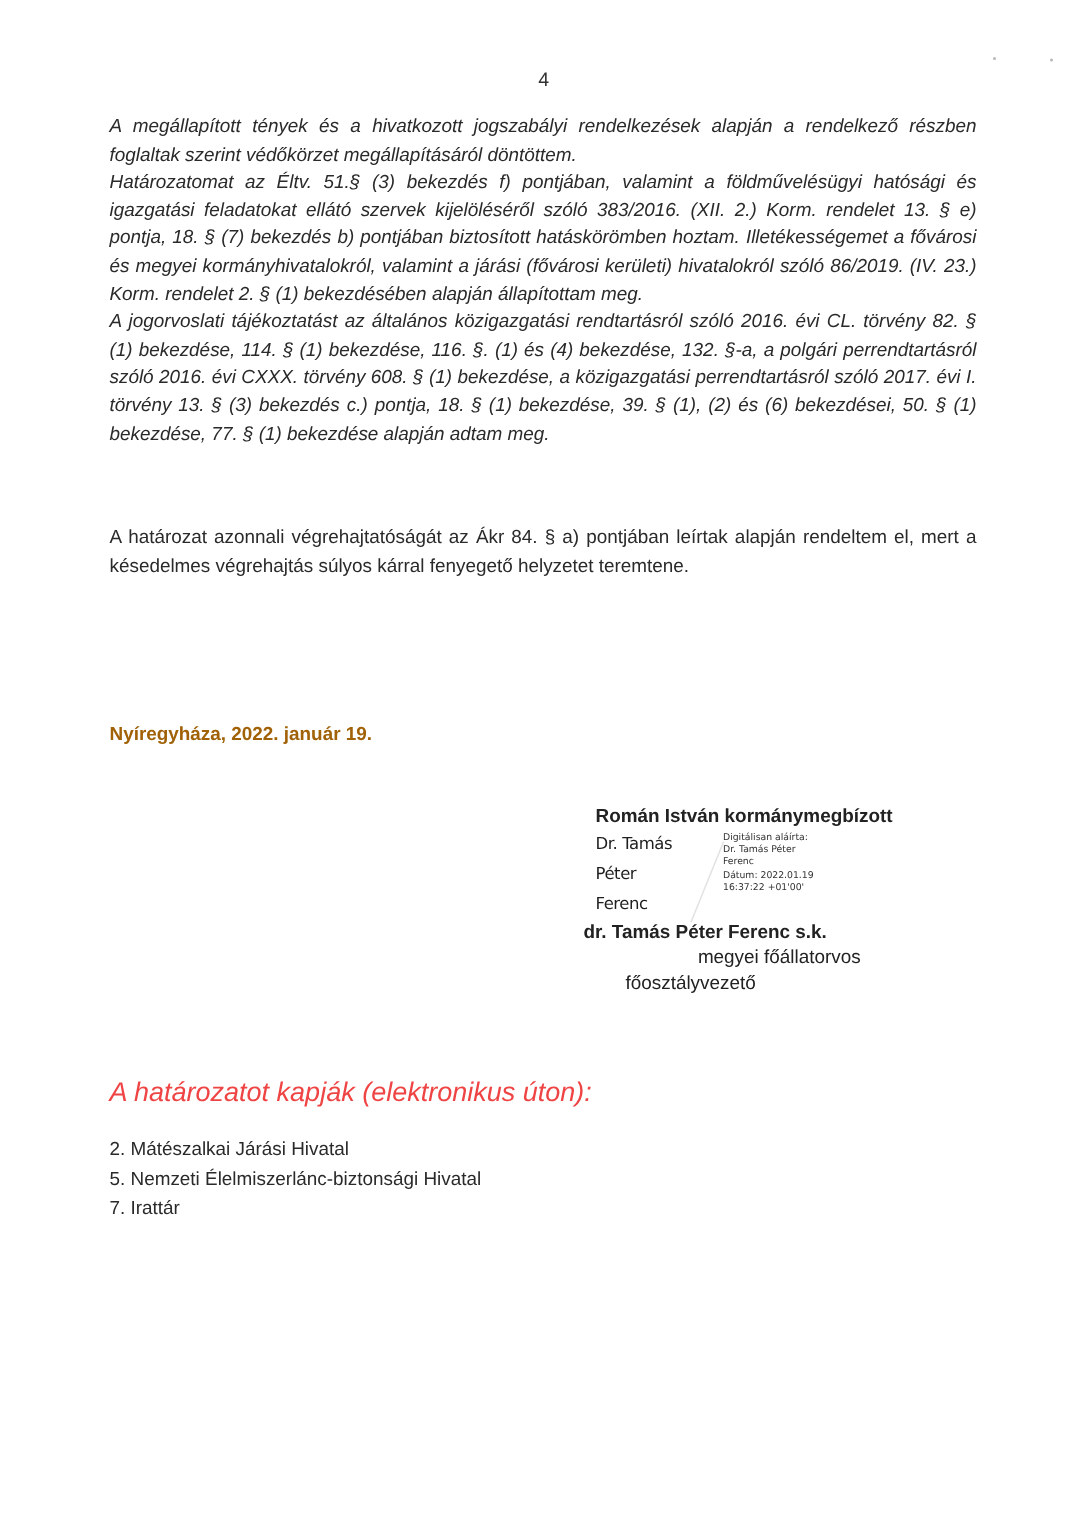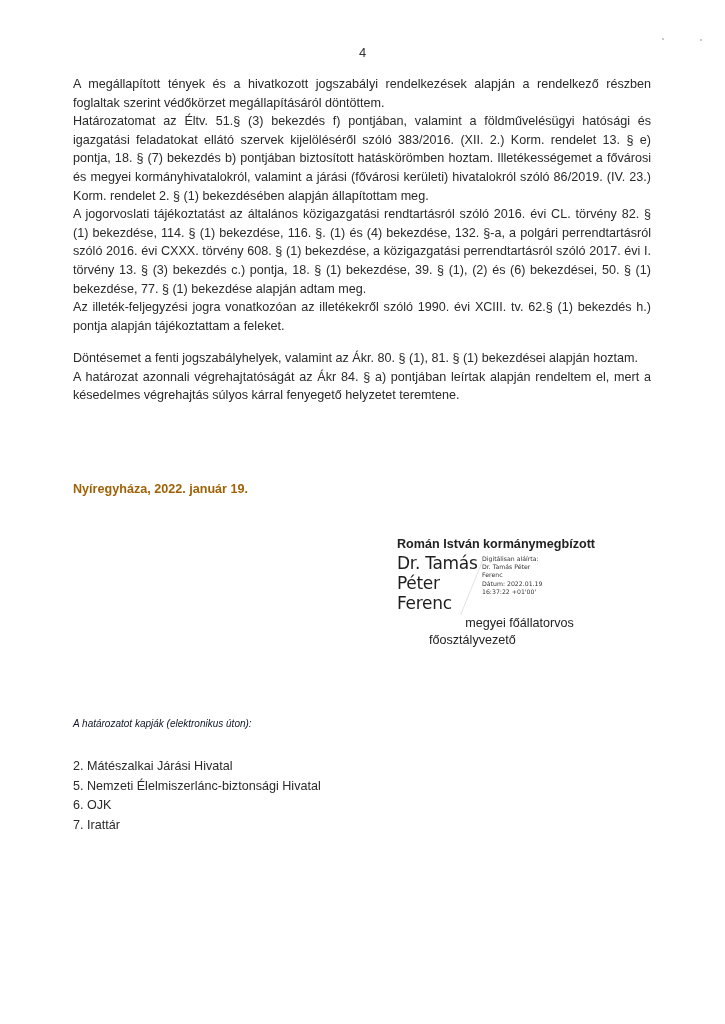--- a/index.html
+++ b/index.html
@@ -35,21 +35,21 @@
       position: absolute;
       left: 73px;
       width: 578px;
       font-size: 12.6px;
       line-height: 18.6px;
       text-align: justify;
     }
     .body-block p {
       margin: 0;
     }
-    #block1 { top: 75px; }
+    #block1 { top: 75px; font-style: italic; }
     #block2 { top: 349px; }
     .place-date {
       position: absolute;
       top: 482px;
       left: 73px;
       font-size: 12.6px;
       font-weight: bold;
       color: #a16207;
     }
     .signature-block {
@@ -72,21 +72,21 @@
     .esig {
       position: relative;
       height: 60px;
       margin-top: 2px;
     }
     .esig-name {
       position: absolute;
       left: 12px;
       top: 0;
       font-family: "DejaVu Sans", sans-serif;
-      font-size: 17px;
+      font-size: 11px;
       line-height: 20px;
       color: #1e1e1e;
       letter-spacing: -0.3px;
     }
     .esig-name div { white-space: nowrap; }
     .esig-line {
       position: absolute;
       left: 86px;
       top: 6px;
       width: 1px;
@@ -108,30 +108,30 @@
       font-weight: bold;
       margin-top: 1px;
       margin-left: 4px;
     }
     .sig-role {
       text-align: center;
       margin-left: 29px;
       margin-top: 3px;
     }
     .sig-dept {
-      margin-left: 44px;
+      margin-left: 32px;
       margin-top: 3px;
     }
     .recipients-heading {
       position: absolute;
       top: 718px;
       left: 73px;
-      font-size: 10px;
+      font-size: 18px;
       font-style: italic;
-      color: #0f172a;
+      color: #ef4444;
     }
     .recipients-list {
       position: absolute;
       top: 757px;
       left: 73px;
       width: 578px;
       font-size: 12.6px;
       line-height: 19.6px;
       margin: 0;
       padding: 0;
@@ -151,25 +151,23 @@
 
 <div class="scan-speck" style="top:38px;left:662px;"></div>
 <div class="scan-speck" style="top:39px;left:700px;"></div>
 
 <div class="page-number">4</div>
 
 <div class="body-block" id="block1">
   <p>A megállapított tények és a hivatkozott jogszabályi rendelkezések alapján a rendelkező részben foglaltak szerint védőkörzet megállapításáról döntöttem.</p>
   <p>Határozatomat az Éltv. 51.§ (3) bekezdés f) pontjában, valamint a földművelésügyi hatósági és igazgatási feladatokat ellátó szervek kijelöléséről szóló 383/2016. (XII. 2.) Korm. rendelet 13. § e) pontja, 18. § (7) bekezdés b) pontjában biztosított hatáskörömben hoztam. Illetékességemet a fővárosi és megyei kormányhivatalokról, valamint a járási (fővárosi kerületi) hivatalokról szóló 86/2019. (IV. 23.) Korm. rendelet 2. § (1) bekezdésében alapján állapítottam meg.</p>
   <p>A jogorvoslati tájékoztatást az általános közigazgatási rendtartásról szóló 2016. évi CL. törvény 82. § (1) bekezdése, 114. § (1) bekezdése, 116. §. (1) és (4) bekezdése, 132. §-a, a polgári perrendtartásról szóló 2016. évi CXXX. törvény 608. § (1) bekezdése, a közigazgatási perrendtartásról szóló 2017. évi I. törvény 13. § (3) bekezdés c.) pontja, 18. § (1) bekezdése, 39. § (1), (2) és (6) bekezdései, 50. § (1) bekezdése, 77. § (1) bekezdése alapján adtam meg.</p>
-  <p>Az illeték-feljegyzési jogra vonatkozóan az illetékekről szóló 1990. évi XCIII. tv. 62.§ (1) bekezdés h.) pontja alapján tájékoztattam a feleket.</p>
 </div>
 
 <div class="body-block" id="block2">
-  <p>Döntésemet a fenti jogszabályhelyek, valamint az Ákr. 80. § (1), 81. § (1) bekezdései alapján hoztam.</p>
   <p>A határozat azonnali végrehajtatóságát az Ákr 84. § a) pontjában leírtak alapján rendeltem el, mert a késedelmes végrehajtás súlyos kárral fenyegető helyzetet teremtene.</p>
 </div>
 
 <div class="place-date">Nyíregyháza, 2022. január 19.</div>
 
 <div class="signature-block">
   <div class="sig-title">Román István kormánymegbízott</div>
   <div class="esig">
     <div class="esig-name">
       <div>Dr. Tamás</div>
@@ -178,24 +176,24 @@
     </div>
     <div class="esig-line"></div>
     <div class="esig-meta">
       <div>Digitálisan aláírta:</div>
       <div>Dr. Tamás Péter</div>
       <div>Ferenc</div>
       <div>Dátum: 2022.01.19</div>
       <div>16:37:22 +01'00'</div>
     </div>
   </div>
+  <div class="sig-signed">dr. Tamás Péter Ferenc s.k.</div>
   <div class="sig-role">megyei főállatorvos</div>
   <div class="sig-dept">főosztályvezető</div>
 </div>
 
 <div class="recipients-heading">A határozatot kapják (elektronikus úton):</div>
 
 <ul class="recipients-list">
   <li>2. Mátészalkai Járási Hivatal</li>
   <li>5. Nemzeti Élelmiszerlánc-biztonsági Hivatal</li>
-  <li>6. OJK</li>
   <li>7. Irattár</li>
 </ul>
 
 </body></html>

